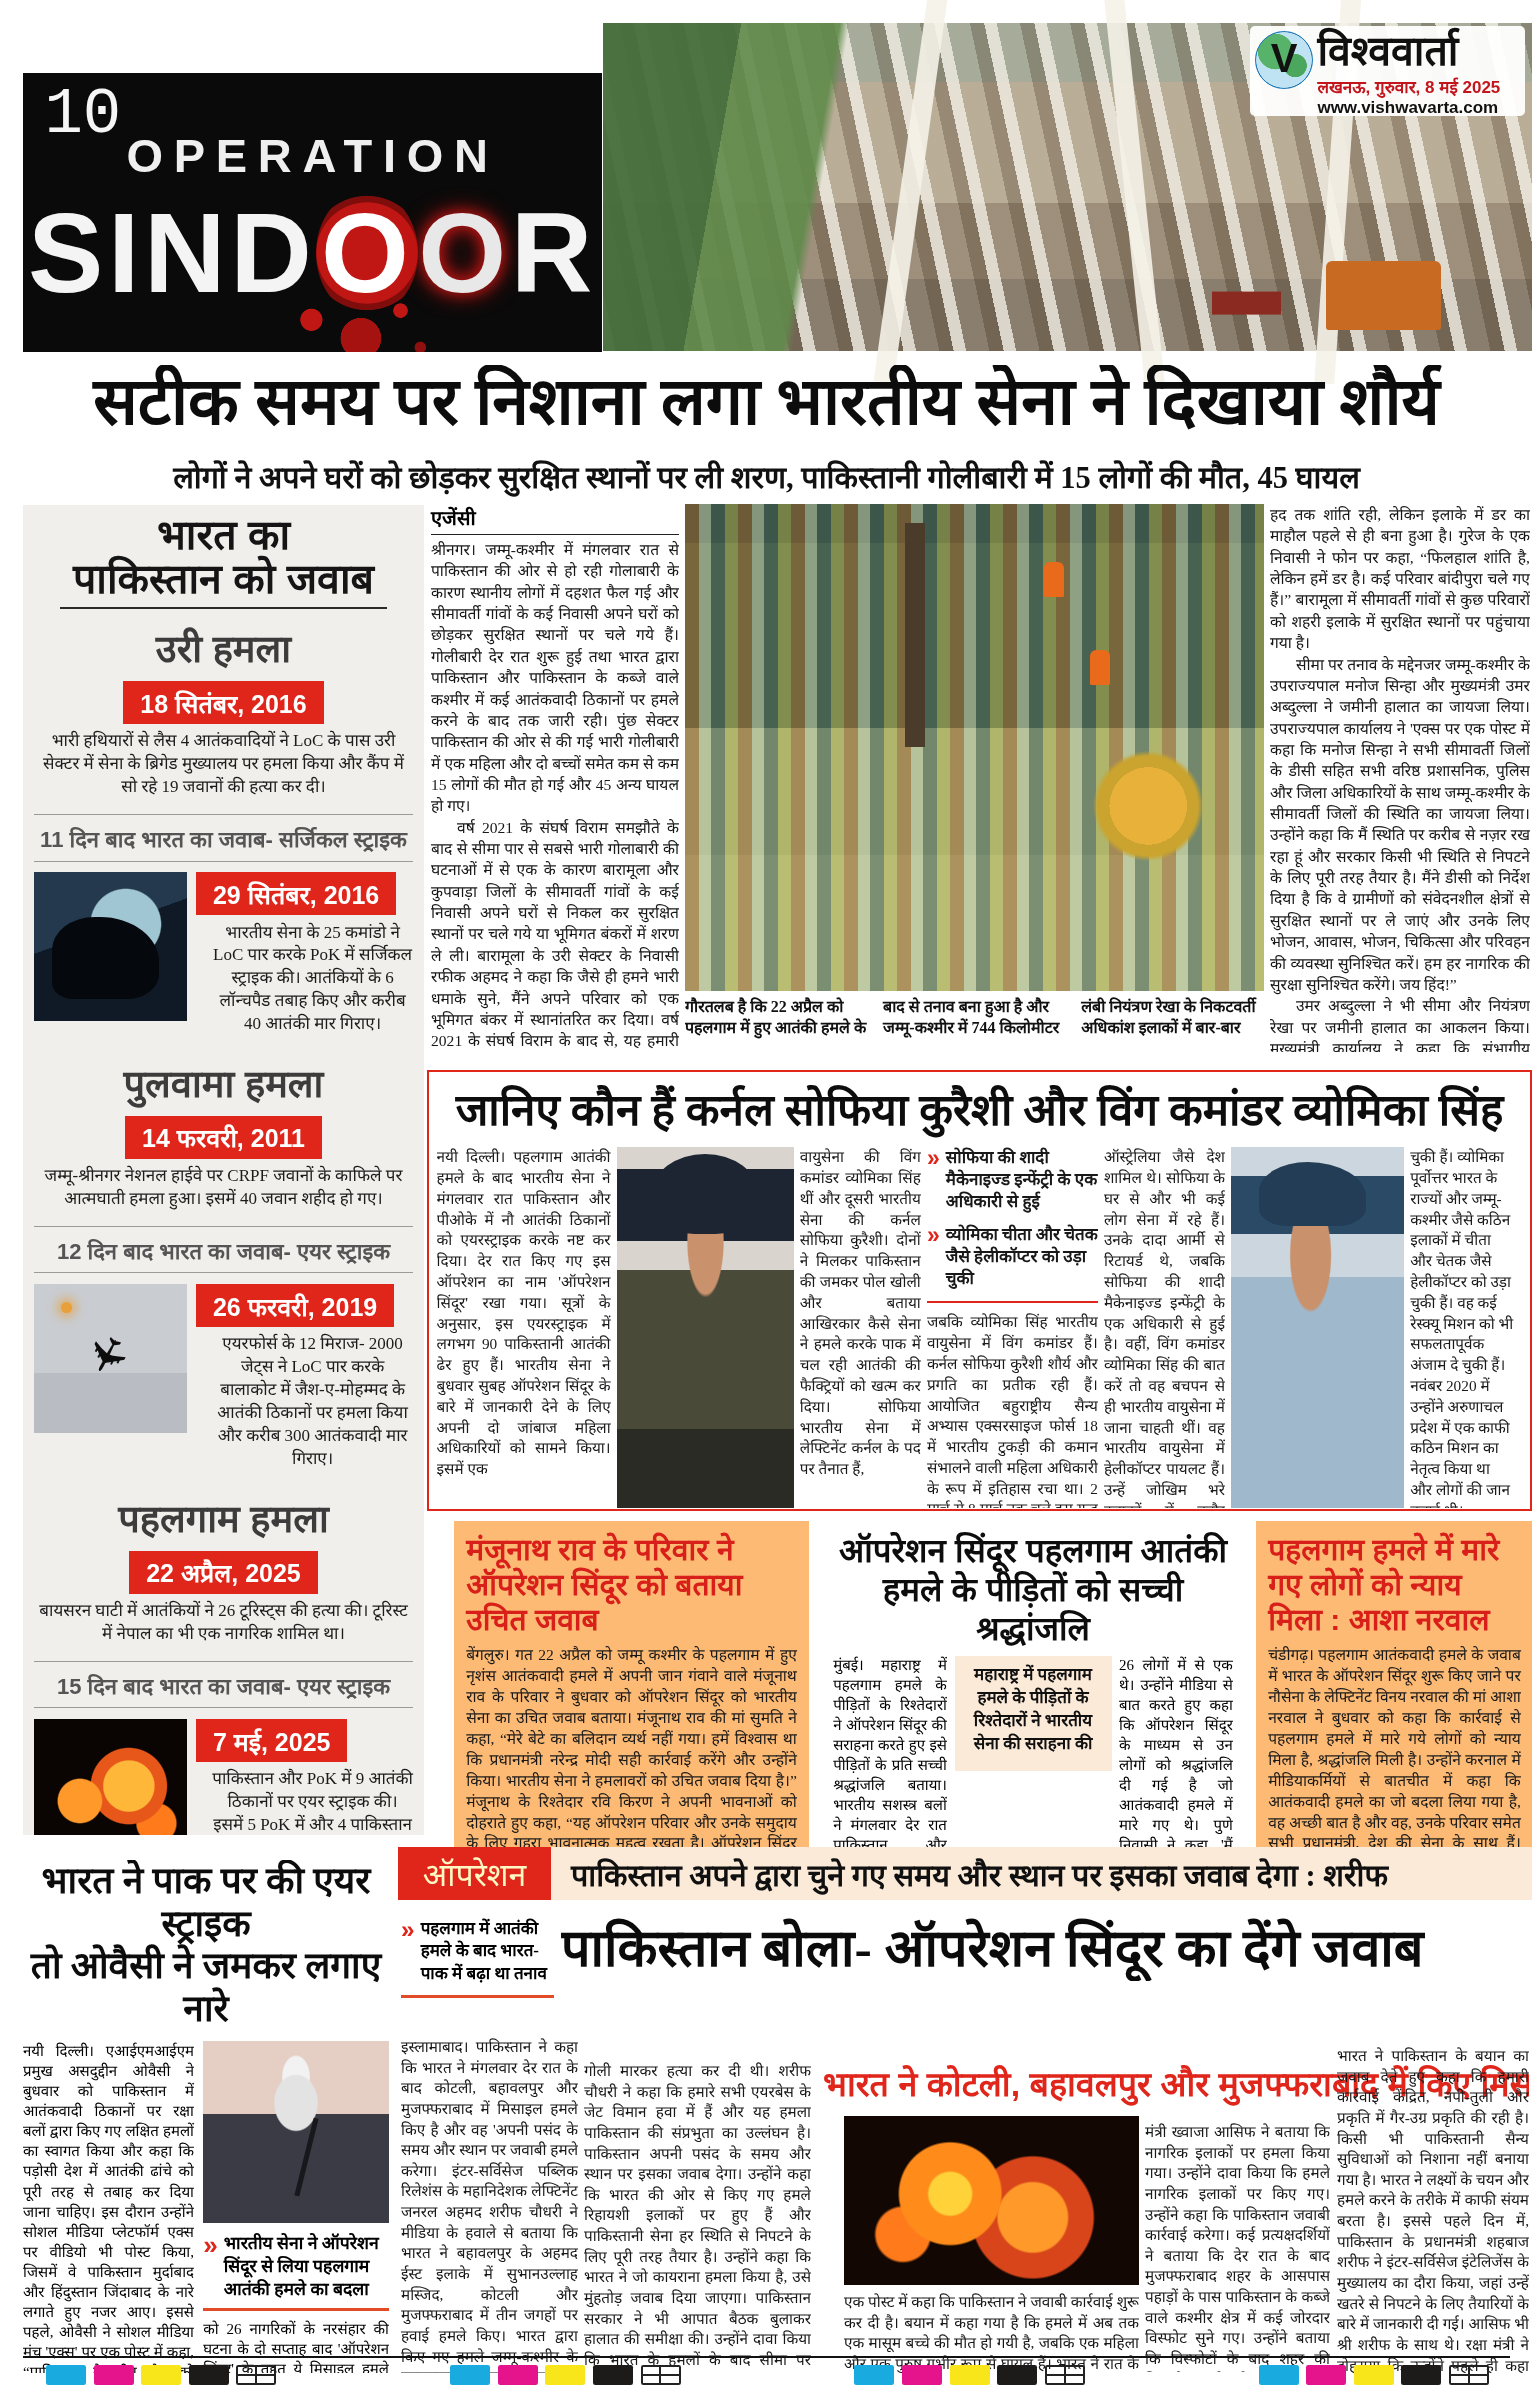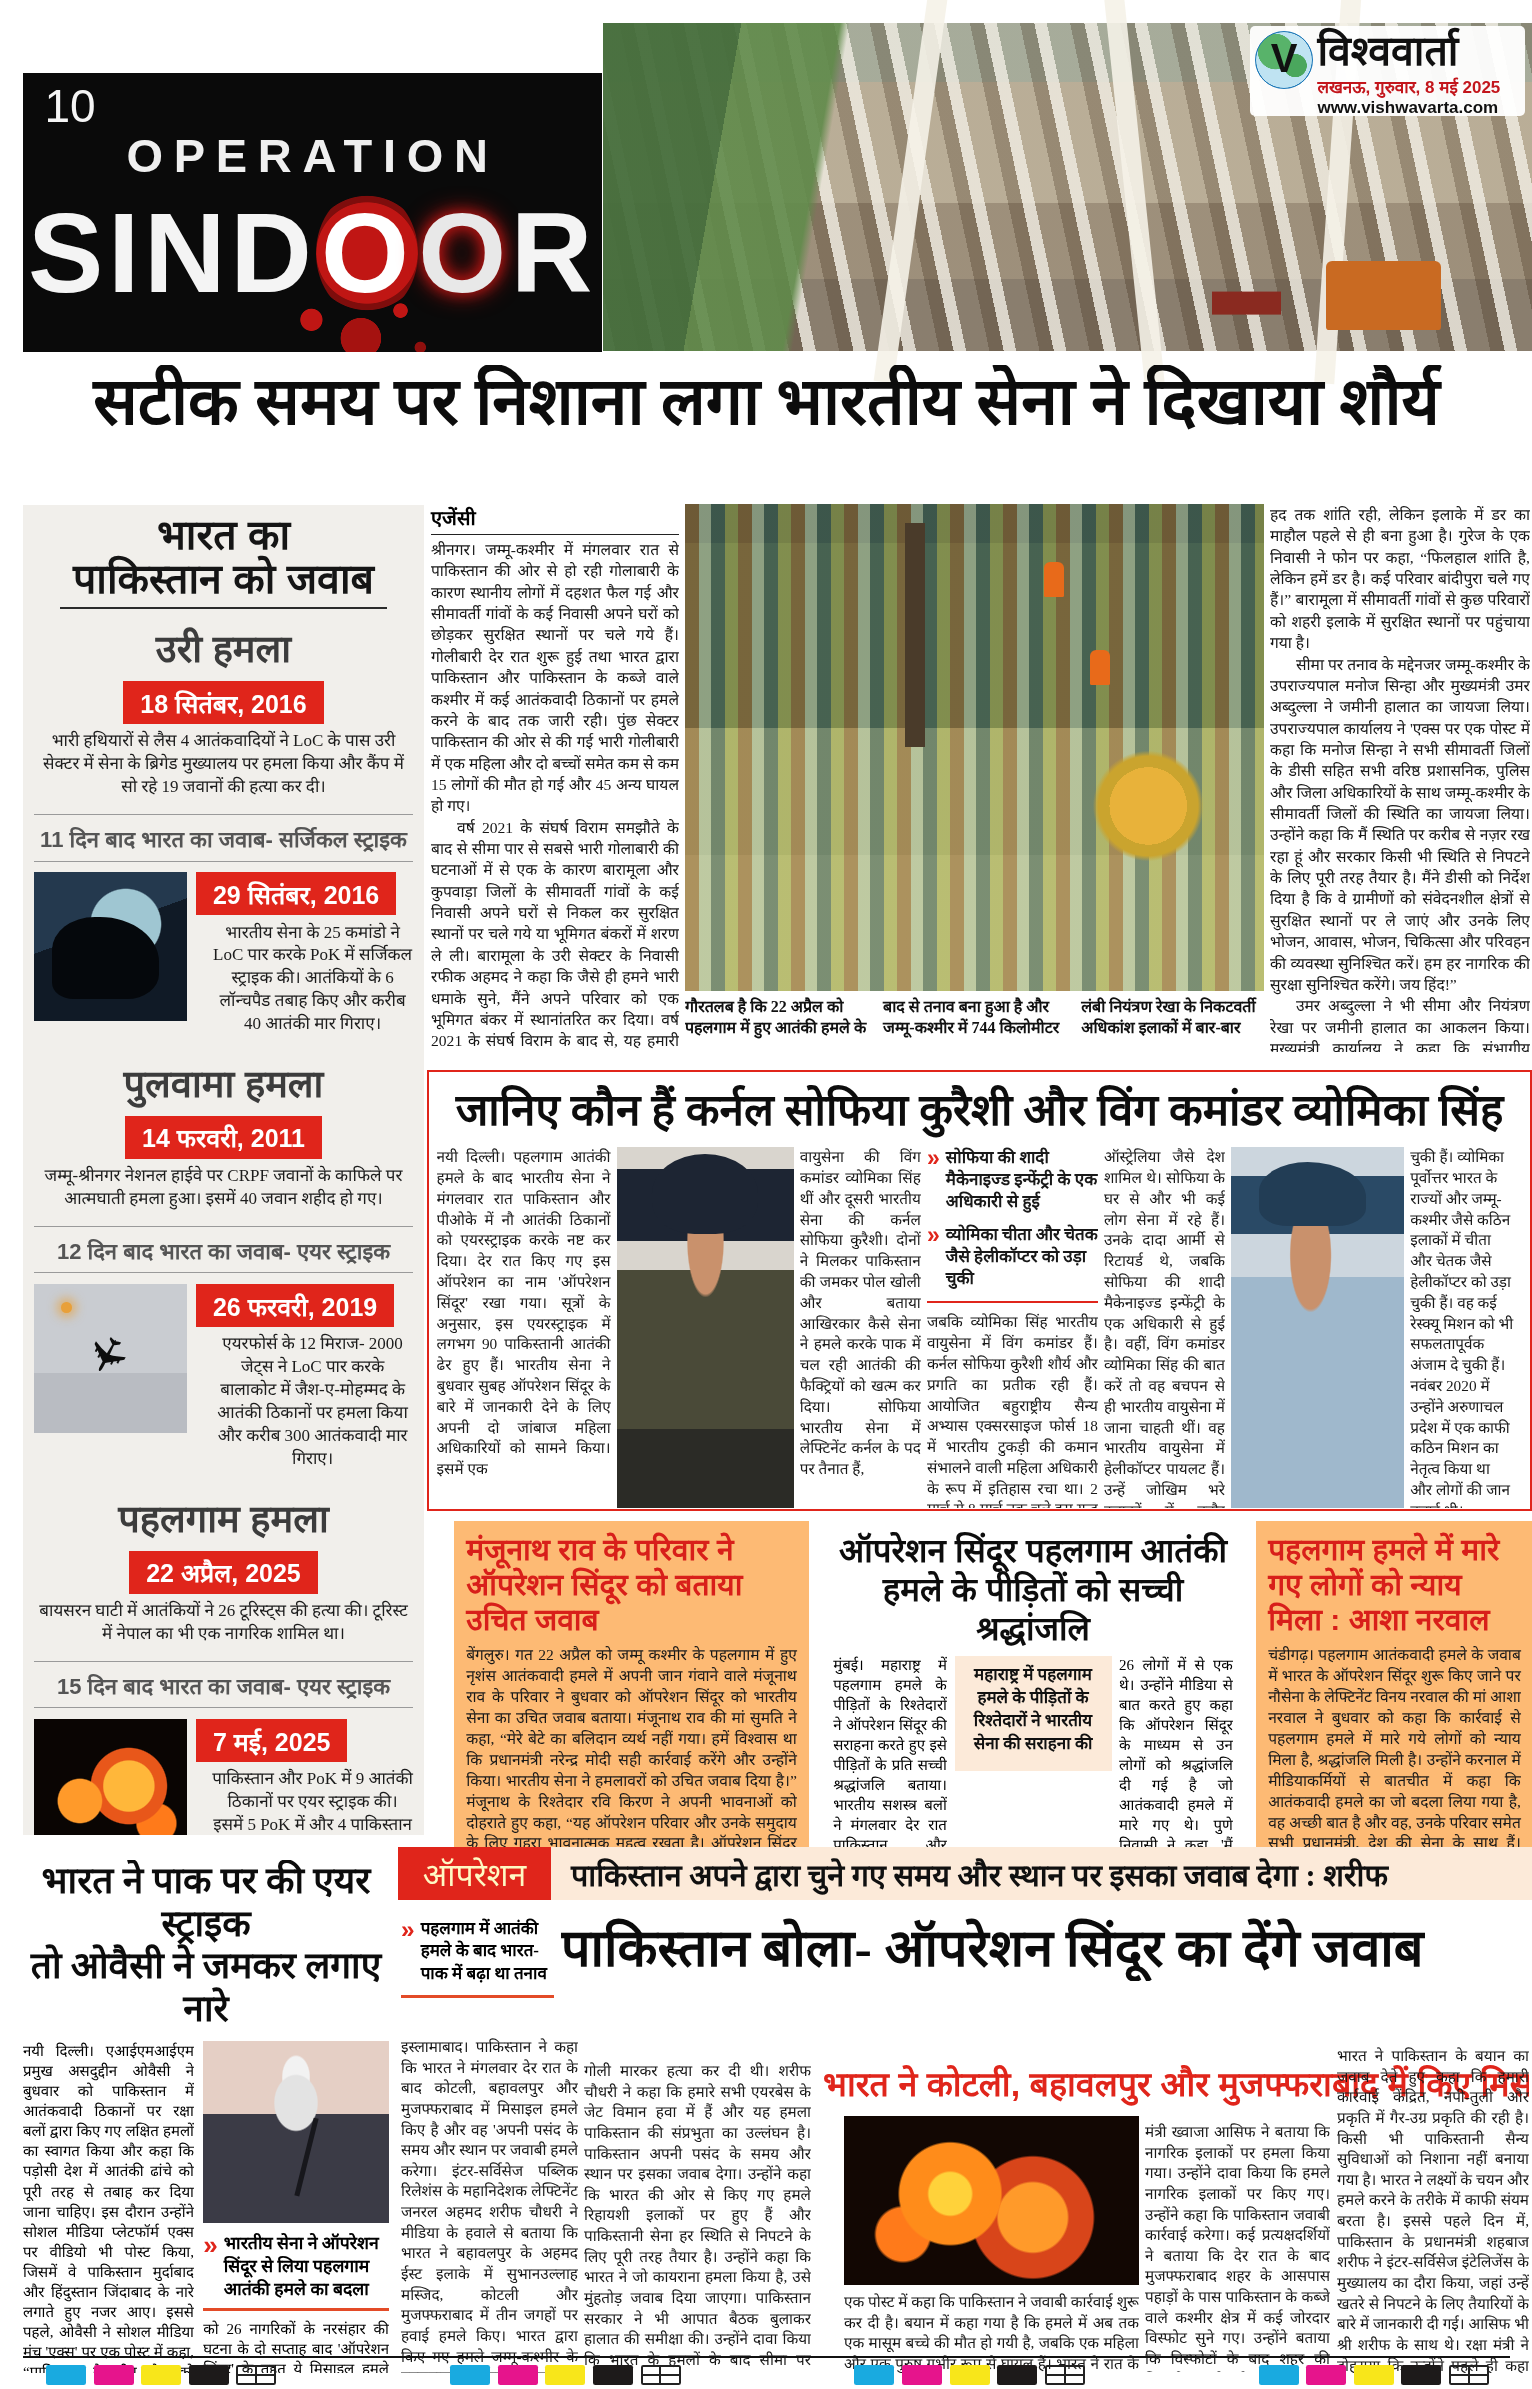--- a/index.html
+++ b/index.html
@@ -1,21 +1,21 @@
 <!DOCTYPE html>
 <html style="font-size:12.2px"><head>
 <meta charset="utf-8">
 <style>
   * { margin:0; padding:0; box-sizing:border-box; }
   body { background:#ffffff; font-family:"Liberation Serif", serif; }
   .page { position:relative; width:1533px; height:2389px; background:#ffffff; overflow:hidden; }
 
   
   .op-banner { position:absolute; left:23px; top:73px; width:579px; height:279px; background:#0a0a0a; color:#fff; overflow:hidden; }
-  .page-num { position:absolute; left:21.4px; top:6.1px; font-family:Liberation Sans, sans-serif; font-size:46px; font-weight:400; color:#f5f5f5; }
+  .page-num { position:absolute; left:21.4px; top:6.1px; font-family:Liberation Mono, monospace; font-size:64px; font-weight:400; color:#f5f5f5; }
   .op-line1 { position:absolute; left:0; top:55px; width:100%; text-align:center; font-family:"Liberation Sans",sans-serif; font-weight:700; font-size:47px; letter-spacing:10.7px; color:#efefef; }
   .op-line2 { position:absolute; left:0; top:115px; width:100%; text-align:center; font-family:"Liberation Sans",sans-serif; font-weight:800; font-size:113px; letter-spacing:4.6px; color:#f4f4f4; }
   .op-line2 .o-red { color:#fff; background:radial-gradient(circle at 50% 50%, #c01614 0 62%, #7e0d0c 63% 70%, transparent 71%); border-radius:50%; padding:0 4.6px; }
   .op-line2 .o-red2 { color:#e8e8e8; text-shadow:0 0 13.7px #c01614, 0 0 23px #c01614; }
   .splatter { position:absolute; left:229px; bottom:-23px; width:198px; height:92px;
       background:radial-gradient(circle at 30% 40%, #c01614 0 10.7px, transparent 11.5px),
                  radial-gradient(circle at 55% 60%, #a51210 0 20px, transparent 20.6px),
                  radial-gradient(circle at 75% 30%, #c01614 0 6.9px, transparent 7.6px),
                  radial-gradient(circle at 85% 70%, #8e0f0d 0 5.3px, transparent 6.1px); }
 
@@ -176,20 +176,21 @@
     <div class="machine"></div>
     <div class="masthead">
       <div class="mast-logo"></div>
       <div class="mast-brand">विश्ववार्ता</div>
       <div class="mast-date">लखनऊ, गुरुवार, 8 मई 2025</div>
       <div class="mast-site">www.vishwavarta.com</div>
     </div>
   </div>
 
   <h1 class="lead-headline">सटीक समय पर निशाना लगा भारतीय सेना ने दिखाया शौर्य</h1>
+  <div class="lead-sub">लोगों ने अपने घरों को छोड़कर सुरक्षित स्थानों पर ली शरण, पाकिस्तानी गोलीबारी में 15 लोगों की मौत, 45 घायल</div>
 
   <aside class="timeline">
     <div class="tl-title">
       <div>भारत का</div>
       <div>पाकिस्तान को जवाब</div>
     </div>
     <div class="tl-title-rule"></div>
 
     <div>
       <div class="tl-attack-title">उरी हमला</div>

